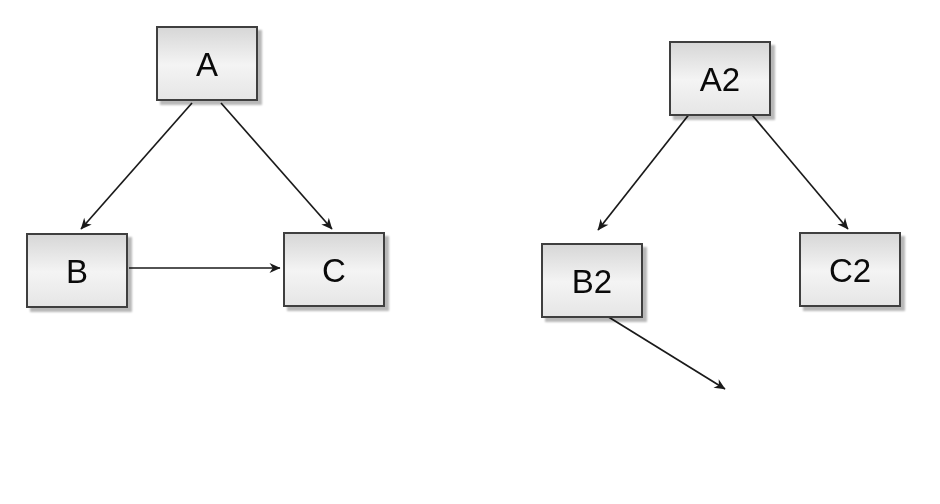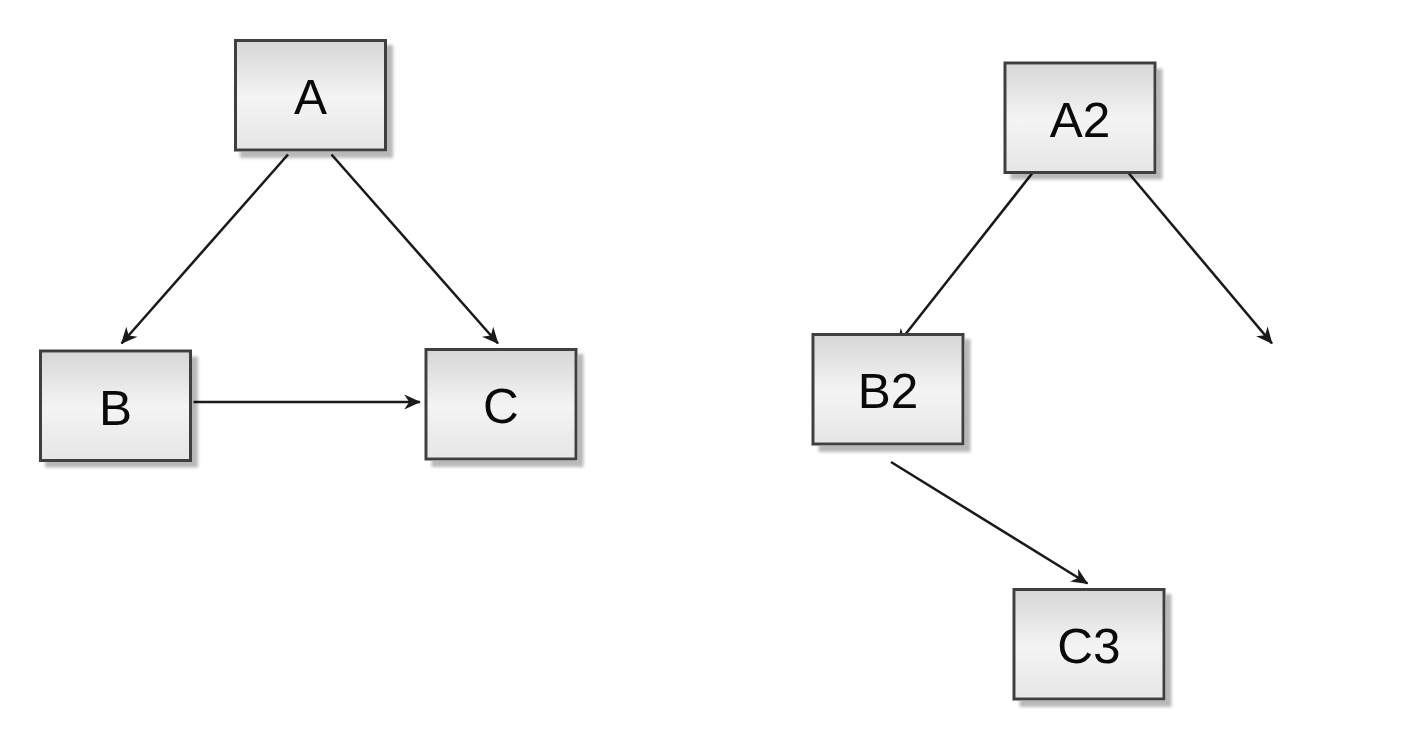--- a/index.html
+++ b/index.html
@@ -55,21 +55,21 @@
     font-size: 33px;
     color: var(--node-text);
     line-height: 1;
     padding-top: 2px;
   }
   
   .pos-a  { left: 156px; top: 26px;  }
   .pos-b  { left: 26px;  top: 233px; }
   .pos-c  { left: 283px; top: 232px; }
   .pos-a2 { left: 669px; top: 41px;  }
-  .pos-b2 { left: 541px; top: 222px; justify-content: center; }
+  .pos-b2 { left: 541px; top: 243px; justify-content: center; }
   .pos-c2 { left: 799px; top: 232px; }
   .pos-c3 { left: 675px; top: 392px; }
 </style>
 </head>
 <body>
 
 <div class="canvas">
 
   <svg class="edges-layer" width="940" height="504" viewBox="0 0 940 504" xmlns="http://www.w3.org/2000/svg">
     <defs>
@@ -96,17 +96,17 @@
   <div class="node pos-c">
     <span class="node-label">C</span>
   </div>
 
   <div class="node pos-a2">
     <span class="node-label">A2</span>
   </div>
   <div class="node pos-b2">
     <span class="node-label">B2</span>
   </div>
-  <div class="node pos-c3">
-    <span class="node-label">C3</span>
+  <div class="node pos-c2">
+    <span class="node-label">C2</span>
   </div>
 
 </div>
 
 </body></html>

